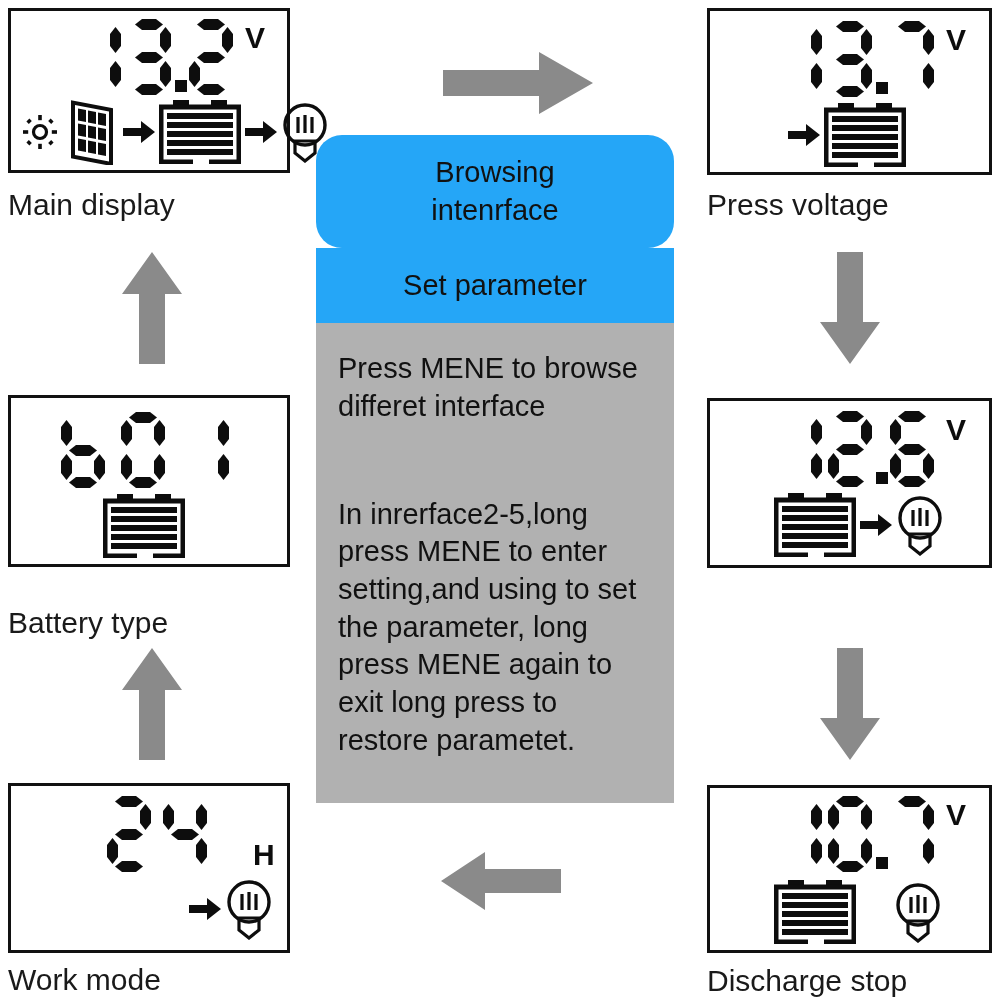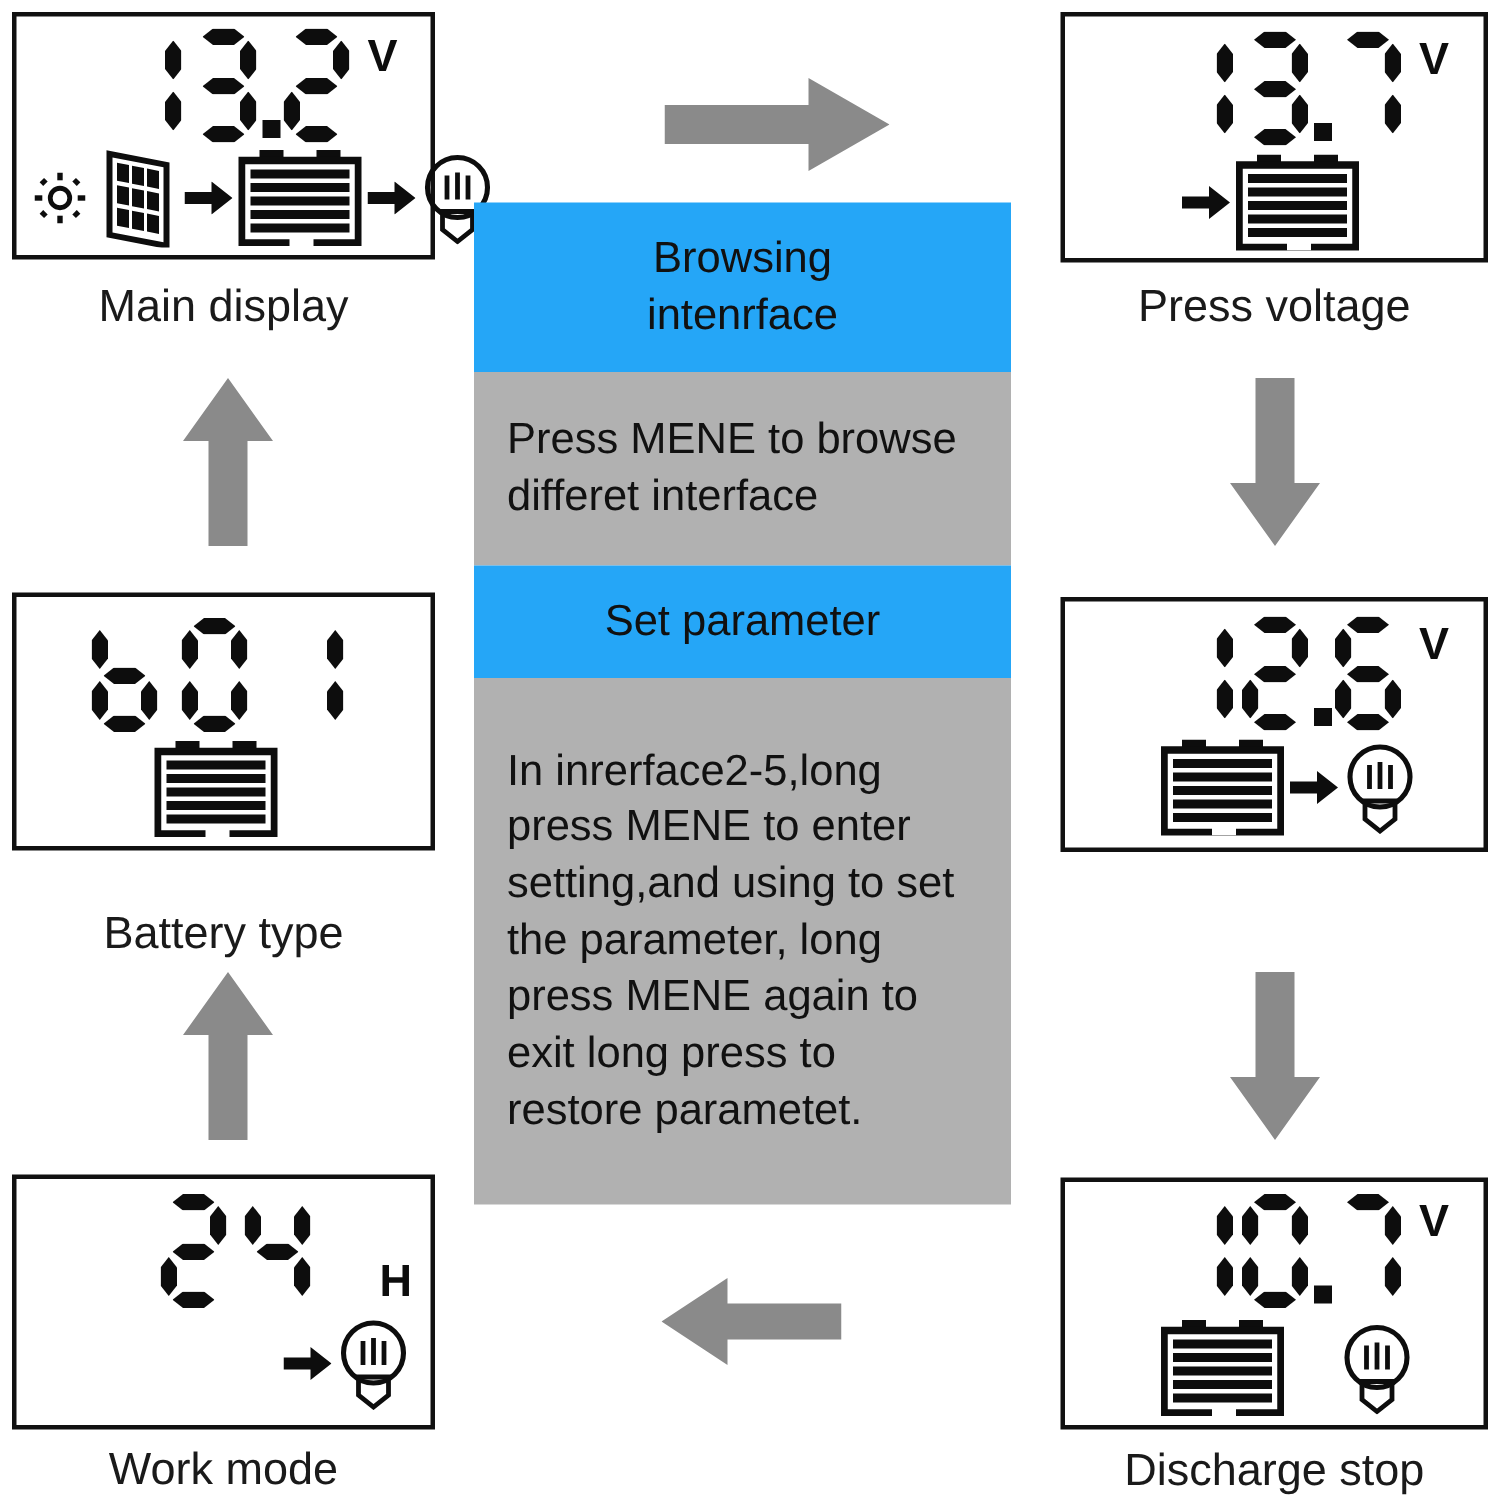--- a/index.html
+++ b/index.html
@@ -23,21 +23,20 @@
 
   
   .panel {
     position: absolute;
     box-sizing: border-box;
     border: 3px solid #111111;
     background: #ffffff;
   }
   .panel-label {
     position: absolute;
-    text-align: center;
     color: #1a1a1a;
     font-size: 30px;
     font-family: "Liberation Sans", sans-serif;
     white-space: nowrap;
     letter-spacing: 0px;
   }
 
   
   .lcd-row {
     position: absolute;
@@ -496,29 +495,29 @@
           <circle cx="26" cy="24" r="20" fill="none" stroke="#0d0d0d" stroke-width="3.4"></circle>
           <path d="M19 16 v16 M26 14 v18 M33 16 v16" stroke="#0d0d0d" stroke-width="3.2" fill="none"></path>
           <path d="M16 40 H36 V52 L26 60 L16 52 Z" fill="none" stroke="#0d0d0d" stroke-width="3.2"></path>
         </svg>
       </span>
     </div>
   </div>
   <div class="panel-label" style="left:707px; top:964px; width:285px;">Discharge stop</div>
 
   <div class="center-col">
-    <div class="band blue" style="height:113px;">
+    <div class="band blue" style="height:113px;border-radius:26px;">
       <div class="band-text" style="white-space:pre-line;">Browsing
 intenrface</div>
     </div>
+    <div class="band blue" style="height:75px;">
+      <div class="band-text">Set parameter</div>
+    </div>
     <div class="band gray" style="height:129px;">
       <div class="band-text">Press MENE to browse differet interface</div>
-    </div>
-    <div class="band blue" style="height:75px;">
-      <div class="band-text">Set parameter</div>
     </div>
     <div class="band gray" style="height:351px;">
       <div class="band-text">In inrerface2-5,long press MENE to enter setting,and using to set the parameter, long press MENE again to exit long press to restore parametet.</div>
     </div>
   </div>
 
   <div class="flow-arrow" style="left:443px; top:52px;">
     <svg width="150" height="62" viewBox="0 0 150 62">
       <path d="M0 18 H96 V0 L150 31 L96 62 V44 H0 Z" fill="#8a8a8a"></path>
     </svg>

